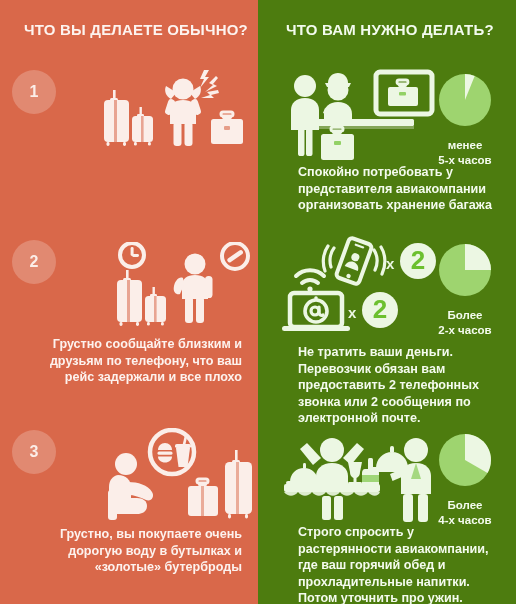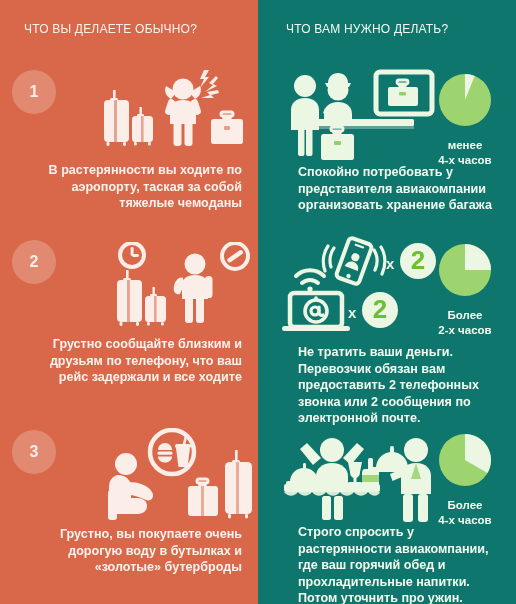--- a/index.html
+++ b/index.html
@@ -6,31 +6,31 @@
   body{
     width:516px;height:604px;overflow:hidden;
     font-family:"Liberation Sans","DejaVu Sans",sans-serif;
     background:#ffffff;
   }
   .infographic{
     position:relative;width:516px;height:604px;display:flex;
   }
   .col{width:258px;height:604px;position:relative;box-sizing:border-box;}
   .col-left{background:#d9684a;}
-  .col-right{background:#0f766e;}
+  .col-right{background:#4d7c0f;}
 
   
   .colhead{
     height:58px;display:flex;align-items:center;
     box-sizing:border-box;
   }
   .colhead-left{padding-left:24px;}
   .colhead-right{padding-left:28px;}
   .colhead span{
-    color:#fdf3ef;font-size:12px;font-weight:normal;letter-spacing:.2px;
+    color:#fdf3ef;font-size:15px;font-weight:bold;letter-spacing:.2px;
   }
   .col-right .colhead span{color:#f3fbee;}
 
   
   .row{position:relative;box-sizing:border-box;}
   .r1{height:170px;}
   .r2{height:190px;}
   .r3{height:186px;}
 
   
@@ -110,21 +110,20 @@
           <path d="M112 10l-7 7 4 2-8 7 12-6-4-2 5-6z"></path>
           <path d="M114 24l-11 2 3 3-9 3 13 0-3-3 8-2z"></path>
 
           <rect x="118" y="50" width="10" height="3" rx="1.4"></rect>
           <rect x="117" y="46" width="12" height="4" rx="2" fill="none" stroke="#fbeee9" stroke-width="3"></rect>
           <rect x="107" y="53" width="32" height="25" rx="2.5"></rect>
           <rect x="120" y="60" width="6" height="4" rx="1" fill="#d9684a" opacity=".6"></rect>
         </svg>
       </div>
 
-      <div class="caption cap-left" style="top:104px;">В растерянности вы ходите по аэропорту, таская за собой тяжелые чемоданы</div>
     </div>
 
     <div class="row r2">
       <div class="numbadge">
         <span>2</span>
       </div>
 
       <div class="art" style="left:112px;top:14px;">
         <svg width="140" height="92" viewBox="0 0 140 92" fill="#fbeee9">
 
@@ -152,21 +151,21 @@
           <path d="M71 36c-4-2-8 3-9 8-1.5 7 3 9 6 8l4-9z"></path>
           <rect x="93" y="34" width="7.5" height="22" rx="3.6"></rect>
           <rect x="73" y="55" width="8" height="26" rx="3"></rect>
           <rect x="84" y="55" width="8" height="26" rx="3"></rect>
 
           <circle cx="123" cy="14" r="13" fill="none" stroke="#fbeee9" stroke-width="4"></circle>
           <rect x="114" y="12" width="18" height="4.5" rx="2.2" transform="rotate(-35 123 14)"></rect>
         </svg>
       </div>
 
-      <div class="caption cap-left" style="top:108px;">Грустно сообщайте близким и друзьям по телефону, что ваш рейс задержали и все ходите</div>
+      <div class="caption cap-left" style="top:108px;">Грустно сообщайте близким и друзьям по телефону, что ваш рейс задержали и все плохо</div>
     </div>
 
     <div class="row r3">
       <div class="numbadge">
         <span>3</span>
       </div>
 
       <div class="art" style="left:108px;top:10px;">
         <svg width="148" height="94" viewBox="0 0 148 94" fill="#fbeee9">
 
@@ -245,21 +244,21 @@
           <rect x="115" y="24" width="7" height="3.5" rx="1" fill="#6cc02f" opacity=".7"></rect>
         </svg>
       </div>
 
       <div class="pieblock" style="left:168px;top:14px;">
         <svg width="56" height="56" viewBox="0 0 56 56">
           <circle cx="28" cy="28" r="26" fill="#9ed46f"></circle>
           <path d="M28 28 L28 2 A26 26 0 0 1 37.7 3.9 Z" fill="#ecf7e3"></path>
         </svg>
         <div class="pielabel">менее
-4-х часов</div>
+5-х часов</div>
       </div>
 
       <div class="caption cap-right" style="top:106px;">Спокойно потребовать у представителя авиакомпании организовать хранение багажа</div>
     </div>
 
     <div class="row r2">
       <div class="art" style="left:24px;top:8px;">
         <svg width="160" height="96" viewBox="0 0 160 96" fill="#ecf7e3">
 
           <path d="M14 40a20 20 0 0 1 28 0" fill="none" stroke="#ecf7e3" stroke-width="4" stroke-linecap="round"></path>

